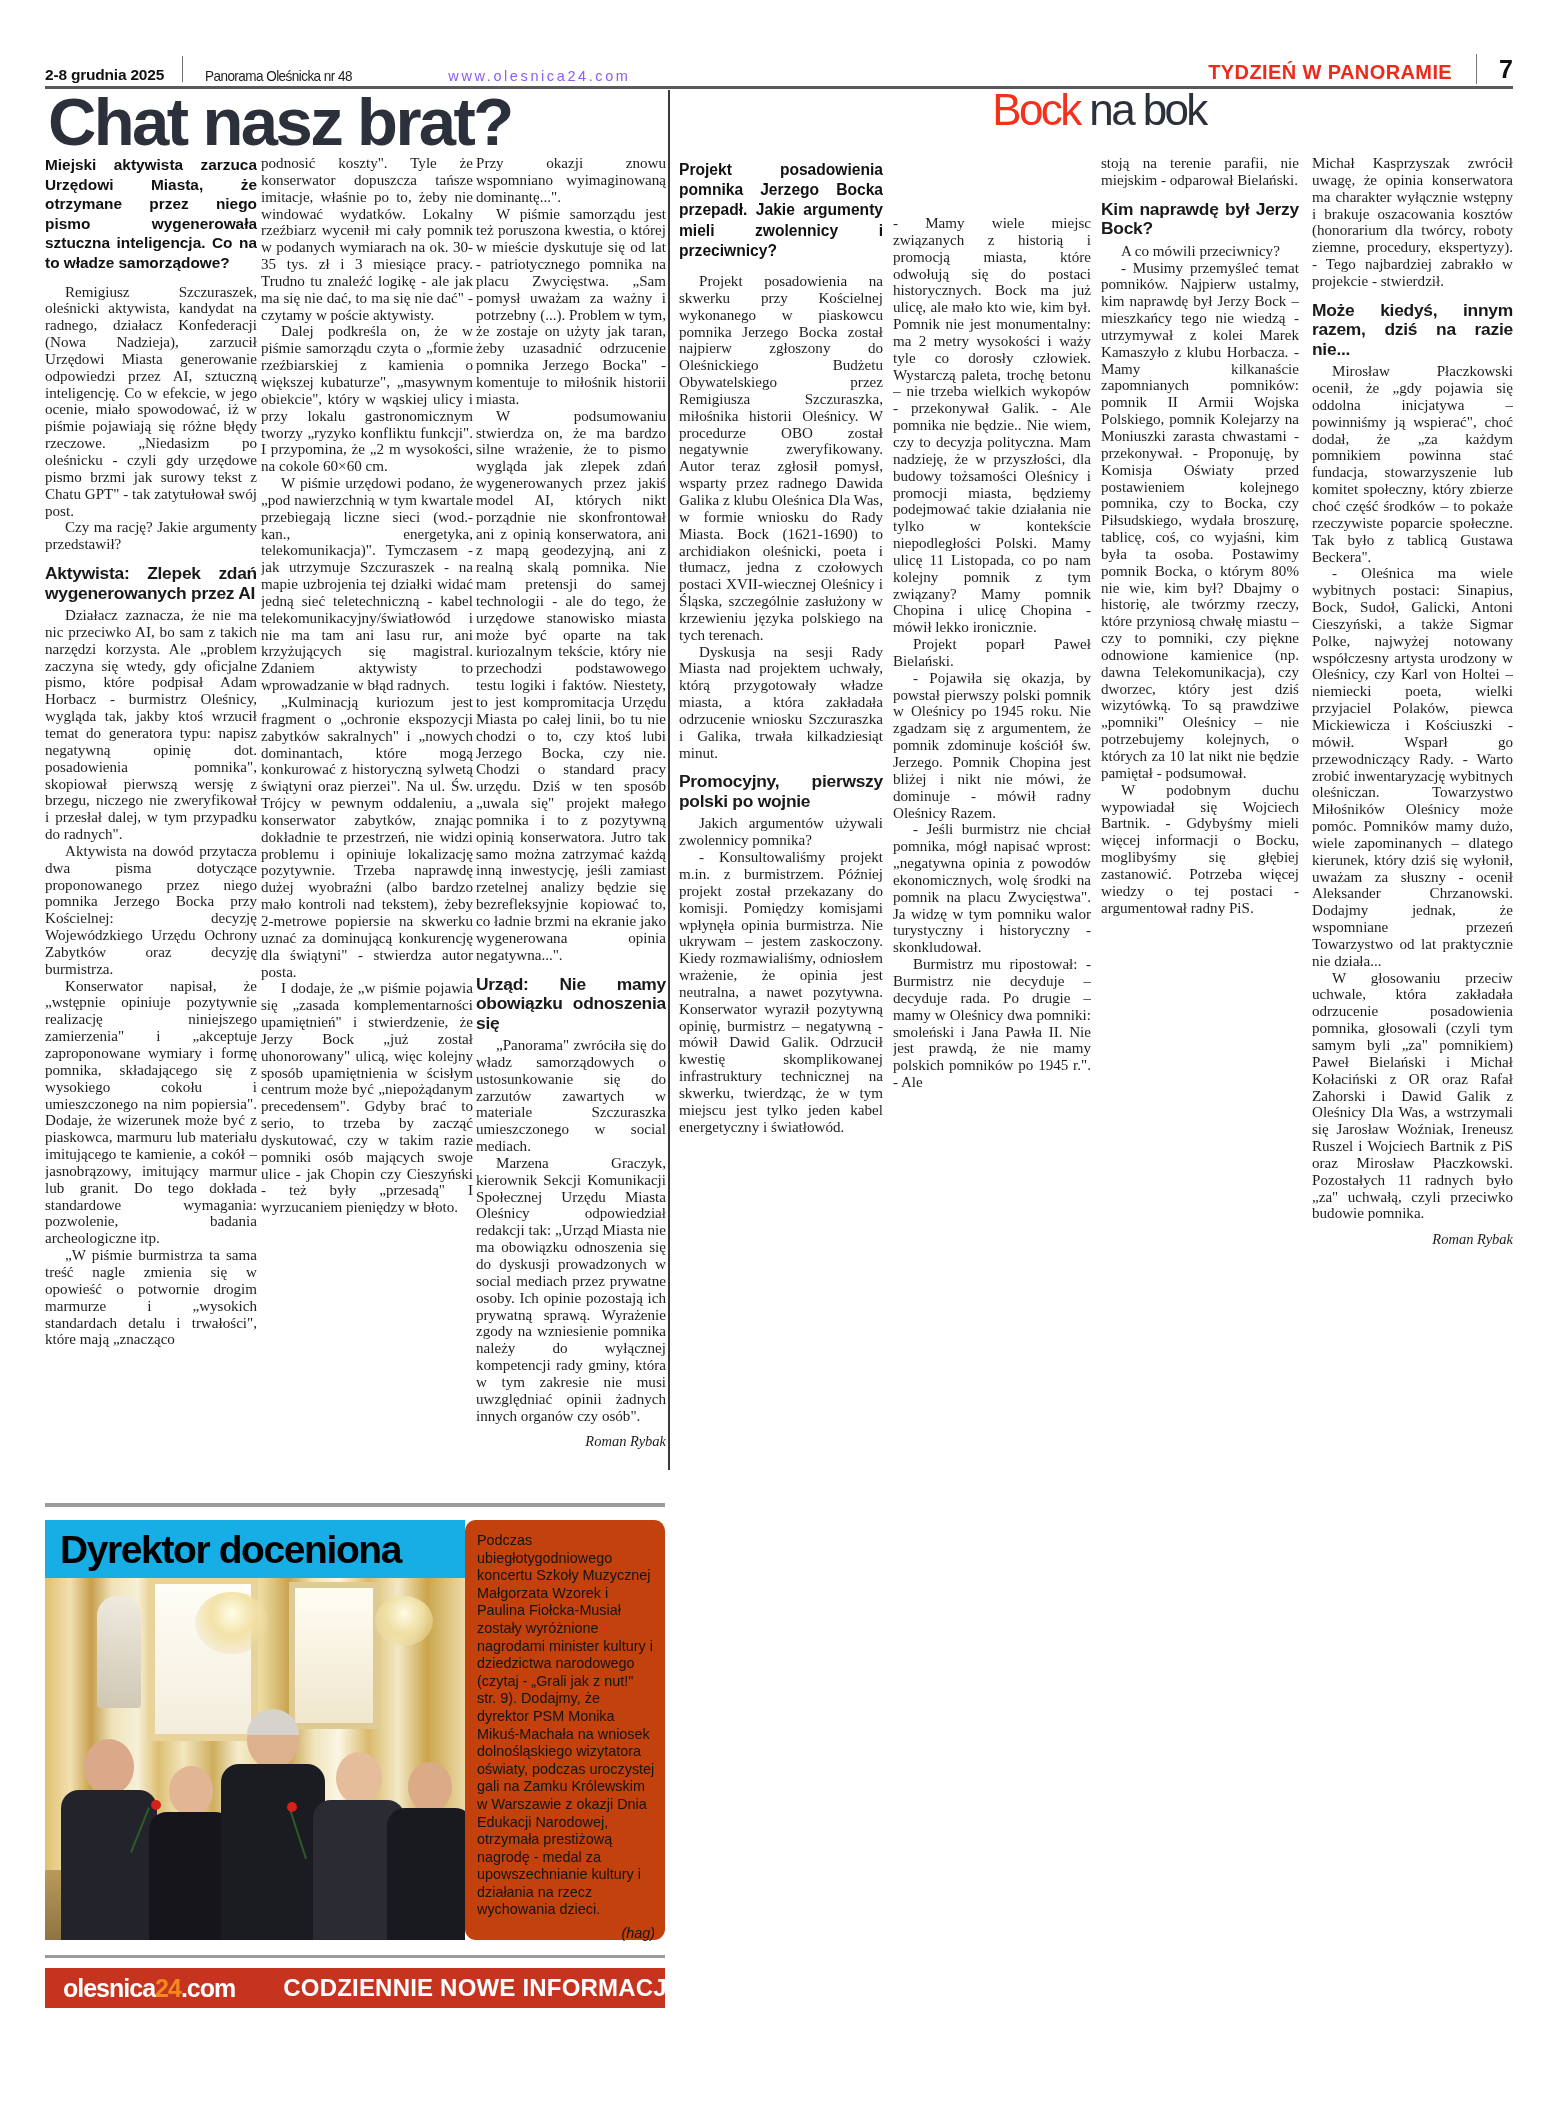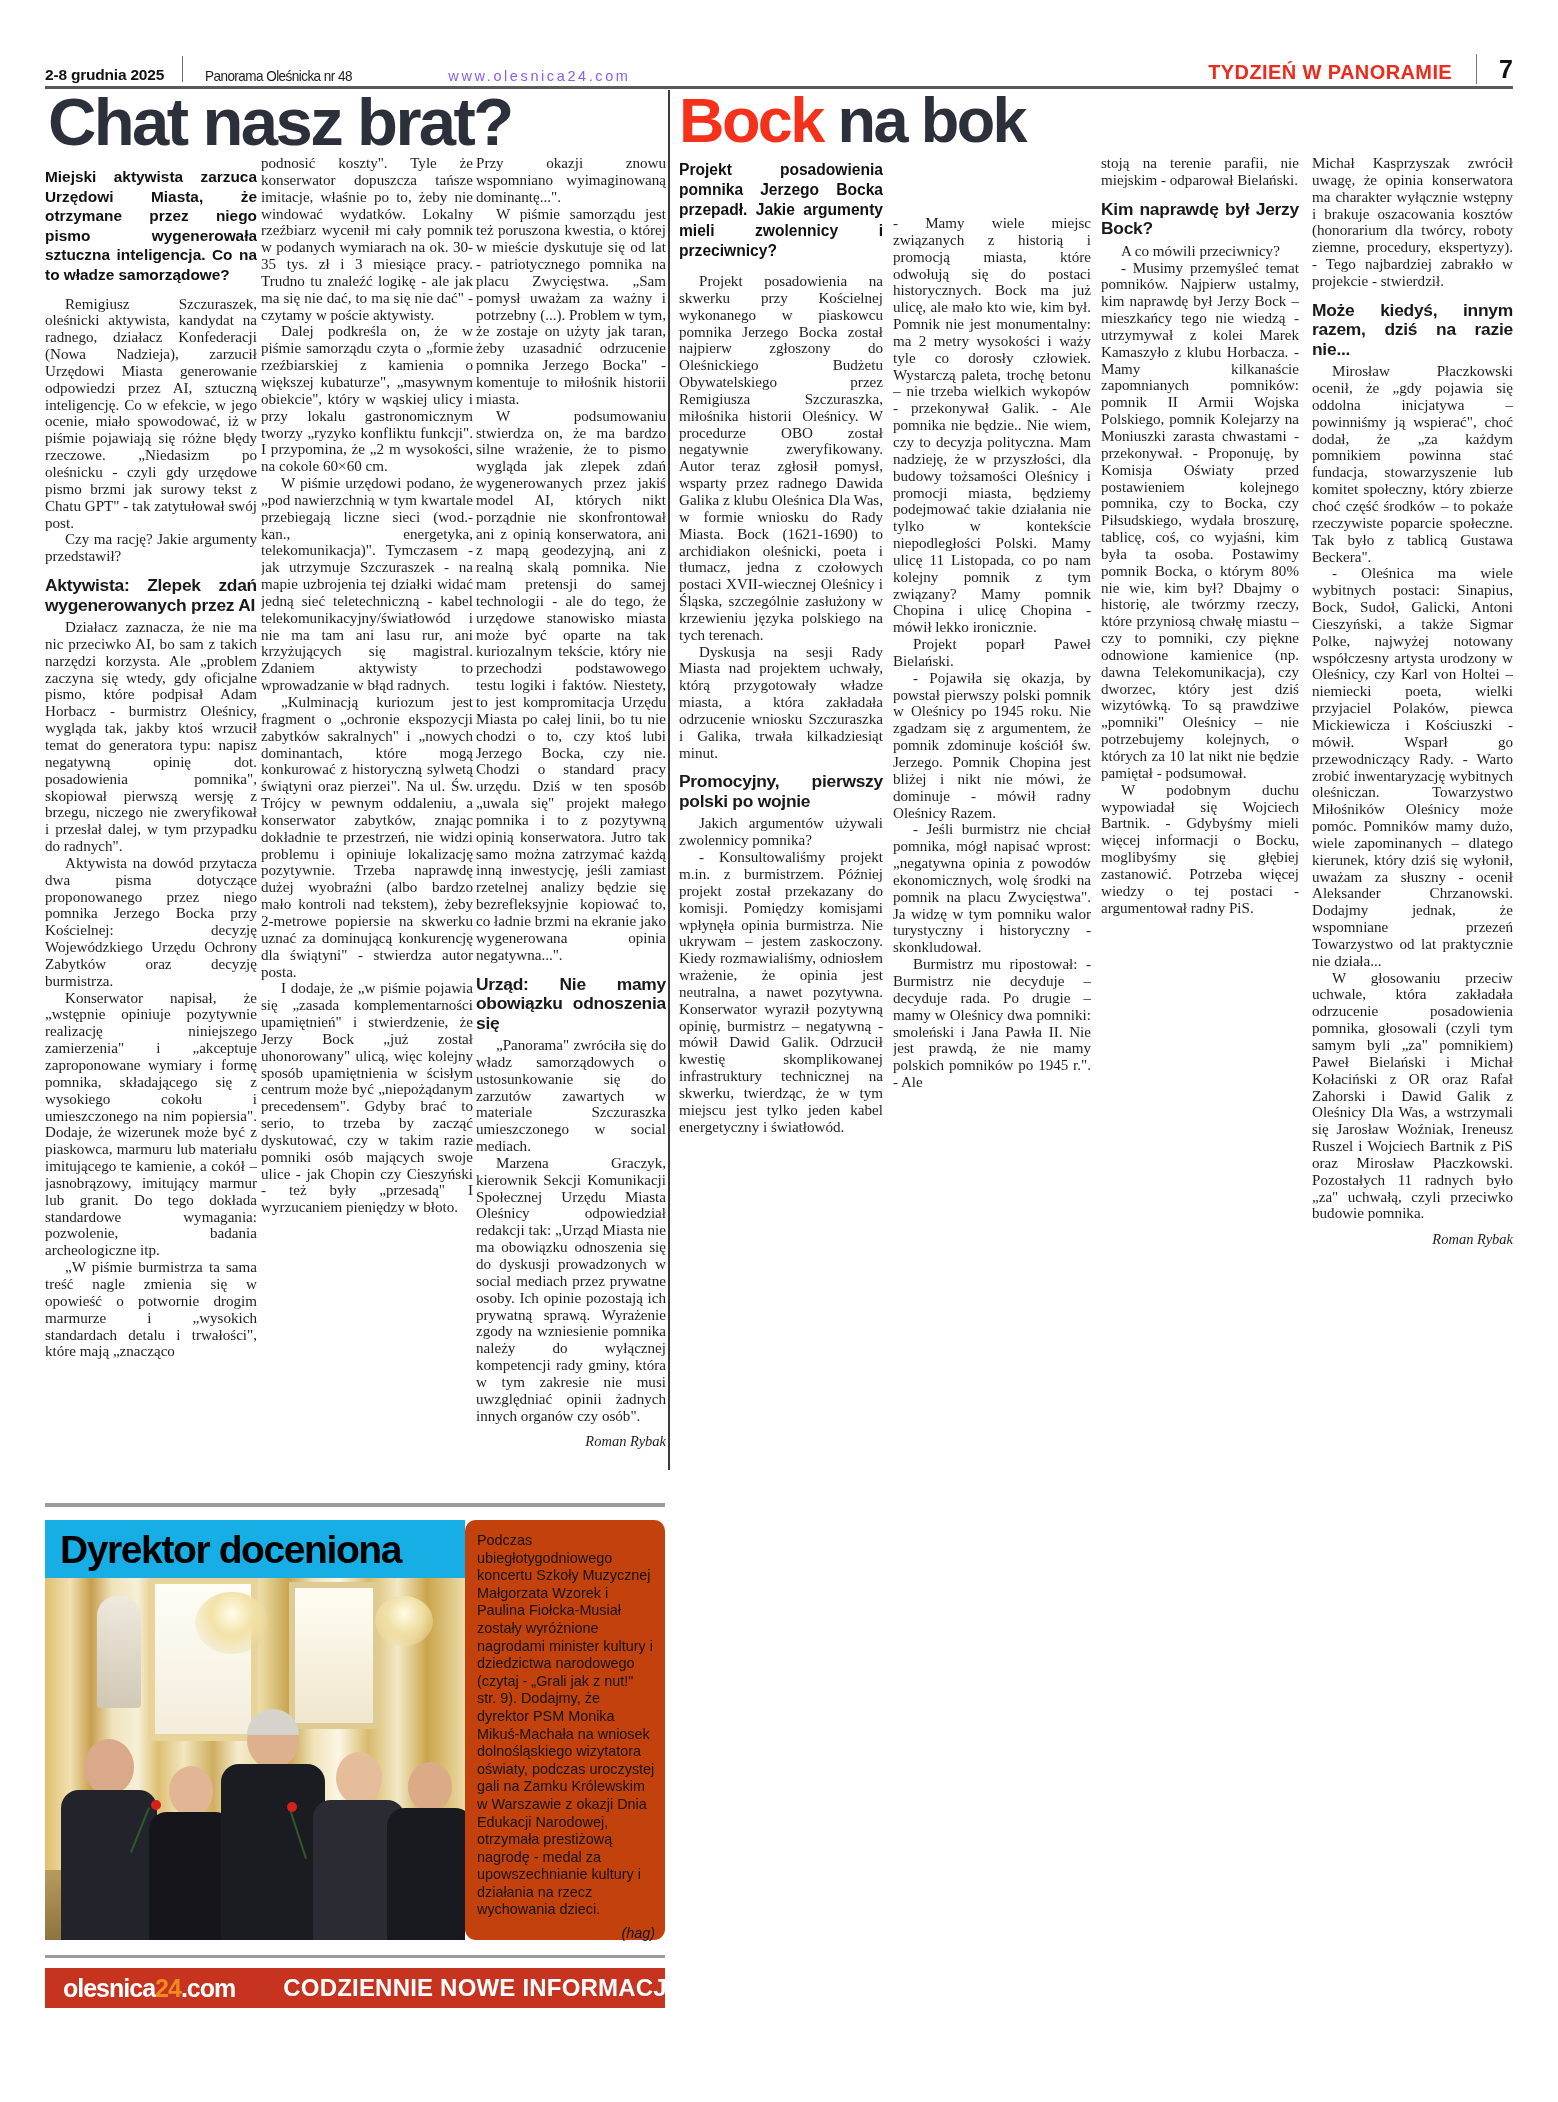--- a/index.html
+++ b/index.html
@@ -56,23 +56,24 @@
   .hl-left {
     position:absolute; left:48px; top:88px; width:610px;
     font-family:"Liberation Sans", sans-serif;
     font-weight:bold; font-size:67px; line-height:1.02;
     color:#2b303b; letter-spacing:-2.6px;
     white-space:nowrap;
   }
   .hl-right {
     position:absolute; left:679px; top:88px; width:840px;
     font-family:"Liberation Sans", sans-serif;
-    font-weight:bold; font-size:63px; line-height:1.02;
+    font-weight:normal; font-size:44px; line-height:1.02;
     letter-spacing:-2.6px; color:#2b303b;
     white-space:nowrap;
+    text-align:center;
   }
   .hl-right .red { color:#F4321C; }
 
   
   .vdiv-main {
     position:absolute; left:668px; top:90px; width:1.6px; height:1380px; background:#3a3a3a;
   }
 
   
   .col {
@@ -106,21 +107,21 @@
     margin-top:11px !important;
     margin-bottom:4px !important;
     letter-spacing:-0.25px;
   }
   .byline {
     text-align:right; font-style:italic; font-size:14.5px;
     text-indent:0 !important; margin-top:9px !important;
   }
 
   
-  #c1 { left:45px;  top:155px; width:212px;margin-top:12px; }
+  #c1 { left:45px;  top:155px; width:212px; }
   #c2 { left:261px; top:155px; width:212px; }
   #c3 { left:476px; top:155px; width:190px; }
 
   #c4 { left:679px; top:160px; width:204px; }
   #c5 { left:893px; top:215px; width:198px; }
   #c6 { left:1101px;top:155px; width:198px; }
   #c7 { left:1312px;top:155px; width:201px; }
 
   .deck {
     font-family:"Liberation Sans", sans-serif;

